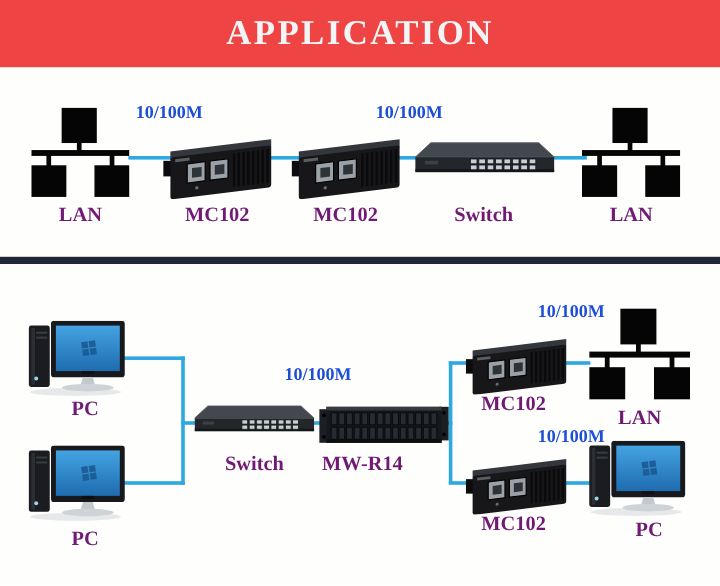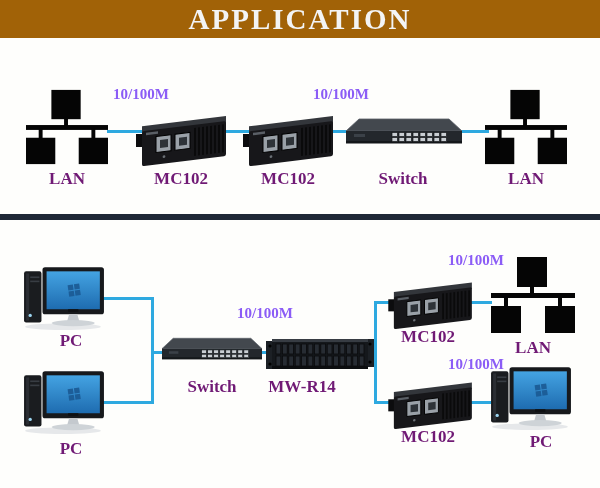--- a/index.html
+++ b/index.html
@@ -1,36 +1,36 @@
 <!DOCTYPE html>
 <html><head>
 <meta charset="utf-8">
 <style>
   html,body{margin:0;padding:0;background:#ffffff;}
   .canvas{
     position:relative;width:600px;height:488px;background:#fefefc;
     font-family:"Liberation Serif","DejaVu Serif",serif;overflow:hidden;
   }
   .banner{
-    position:absolute;left:0;top:0;width:600px;height:38px;background:#a16207;
+    position:absolute;left:0;top:0;width:600px;height:56px;background:#ef4444;
     display:flex;align-items:center;justify-content:center;
   }
   .banner-title{
     color:#f3f4f5;font-size:29px;font-weight:700;letter-spacing:2px;margin:0;
   }
   .divider{position:absolute;left:0;top:214px;width:600px;height:6px;background:#1f2836;}
   .line{position:absolute;background:#2ea9e0;}
   .dev{position:absolute;display:block;}
   .lbl{
     position:absolute;transform:translateX(-50%);white-space:nowrap;
     font-size:17px;font-weight:700;color:#701a75;
   }
   .spd{
     position:absolute;transform:translateX(-50%);white-space:nowrap;
-    font-size:15px;font-weight:700;color:#8b5cf6;
+    font-size:15px;font-weight:700;color:#1d4ed8;
   }
   
   .slot{fill:#272c33;stroke:#0a0b0d;stroke-width:0.8;}
   .port{fill:#c9ced3;stroke:#15181b;stroke-width:0.7;}
 </style>
 </head>
 <body>
 
 <svg width="0" height="0" style="position:absolute" aria-hidden="true">
   <defs>

